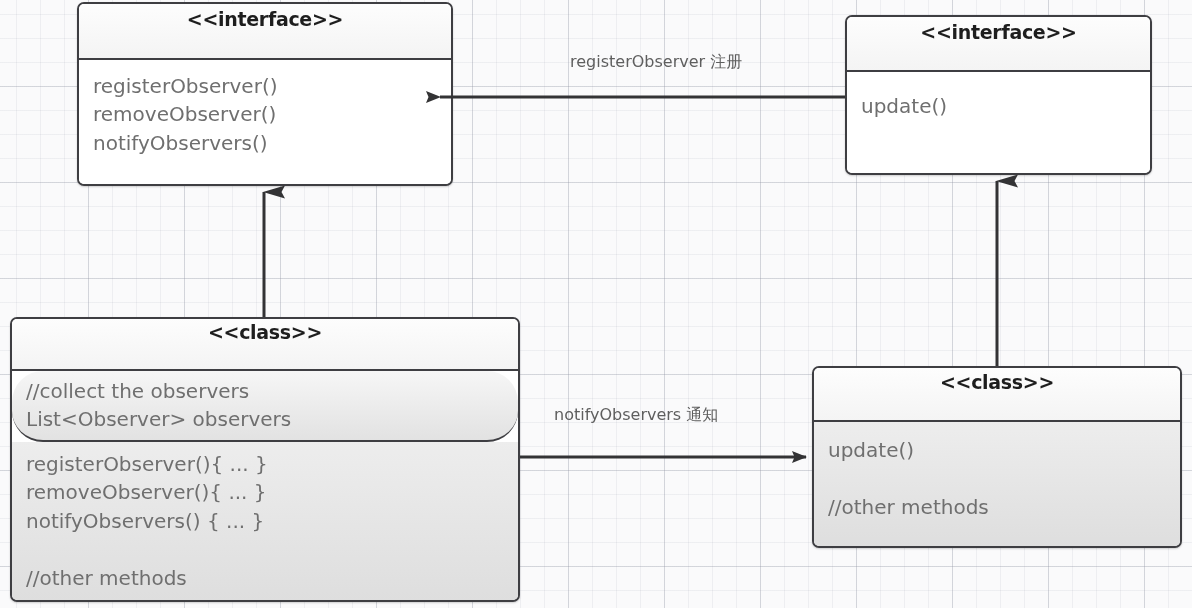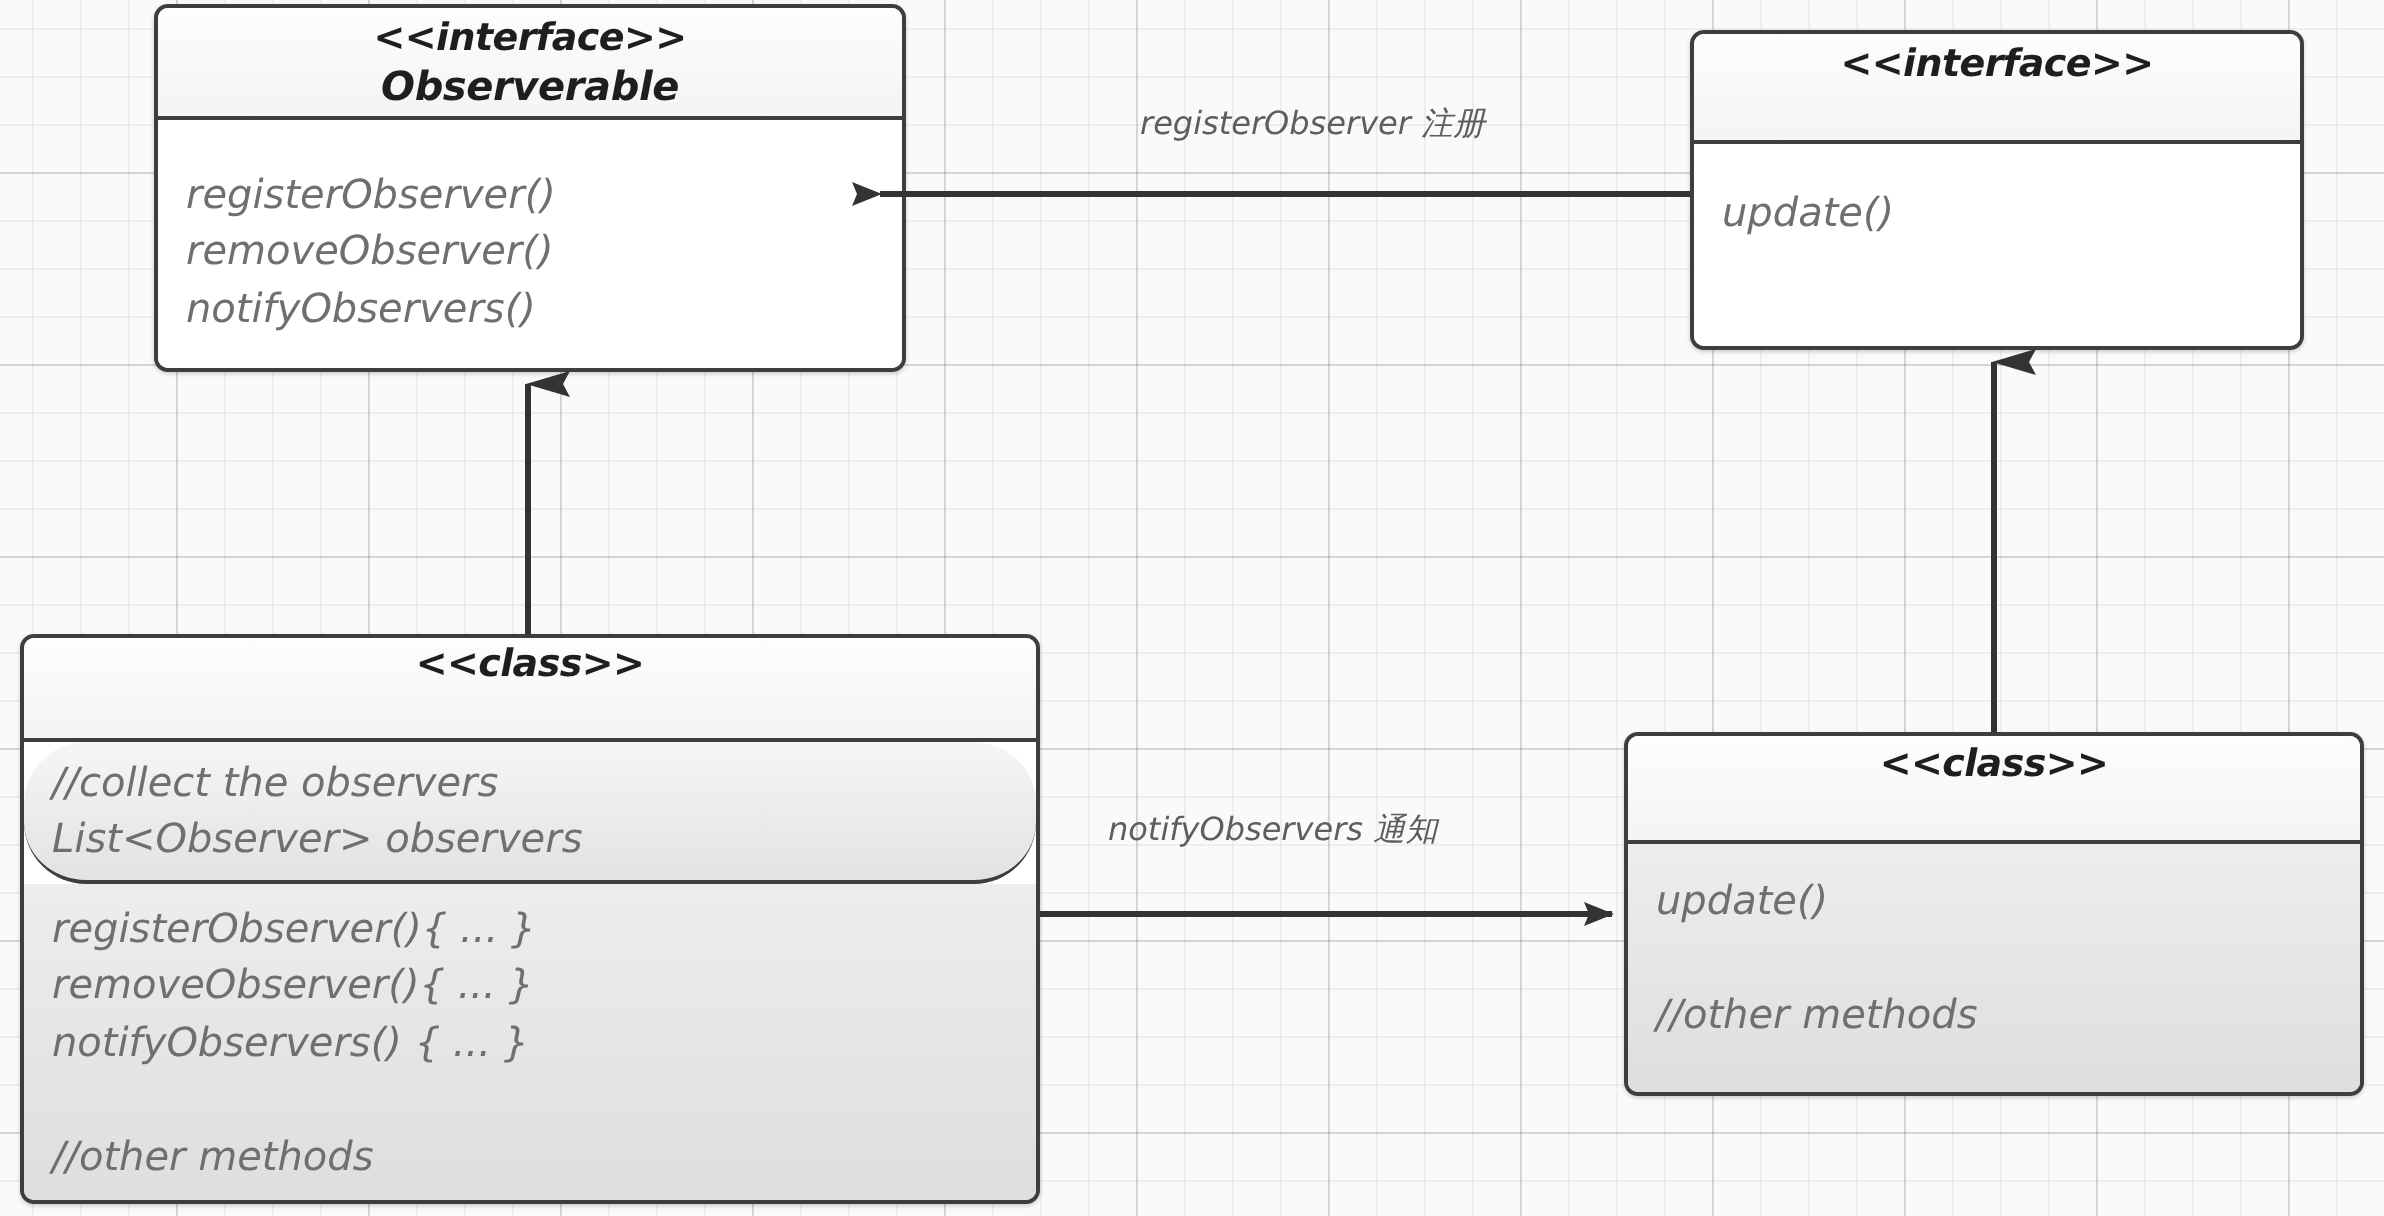--- a/index.html
+++ b/index.html
@@ -17,21 +17,20 @@
     width: 1192px;
     height: 608px;
     background-color: #fafafb;
     background-image:
       linear-gradient(to right,  rgba(150,155,168,0.30) 1px, transparent 1px),
       linear-gradient(to bottom, rgba(150,155,168,0.30) 1px, transparent 1px),
       linear-gradient(to right,  rgba(160,165,178,0.14) 1px, transparent 1px),
       linear-gradient(to bottom, rgba(160,165,178,0.14) 1px, transparent 1px);
     background-size: 96px 96px, 96px 96px, 24px 24px, 24px 24px;
     background-position: -8px -10px, -8px -10px, -8px -10px, -8px -10px;
-    font-style: italic;
   }
 
   
   .uml-box {
     position: absolute;
     border: 2.5px solid #3e3e42;
     border-radius: 7px;
     background: #ffffff;
     box-shadow: 0 1px 2px rgba(0,0,0,0.18);
     overflow: hidden;
@@ -78,23 +77,22 @@
   }
 </style>
 </head>
 <body>
 
 <div id="canvas">
 
   <div class="uml-box" style="left:77px; top:2px; width:376px; height:184px;">
     <div class="uml-header" style="height:56px;">
       <div class="stereotype">&lt;&lt;interface&gt;&gt;</div>
-      <div class="typename">Observerable</div>
     </div>
-    <div class="uml-compartment fill-white" style="height:140px; padding-top:23px;">registerObserver()
+    <div class="uml-compartment fill-white" style="height:140px; padding-top:12px;">registerObserver()
 removeObserver()
 notifyObservers()</div>
   </div>
 
   <div class="uml-box" style="left:845px; top:15px; width:307px; height:160px;">
     <div class="uml-header" style="height:55px;">
       <div class="stereotype">&lt;&lt;interface&gt;&gt;</div>
     </div>
     <div class="uml-compartment fill-white" style="height:102px; padding-top:20px;">update()</div>
   </div>

